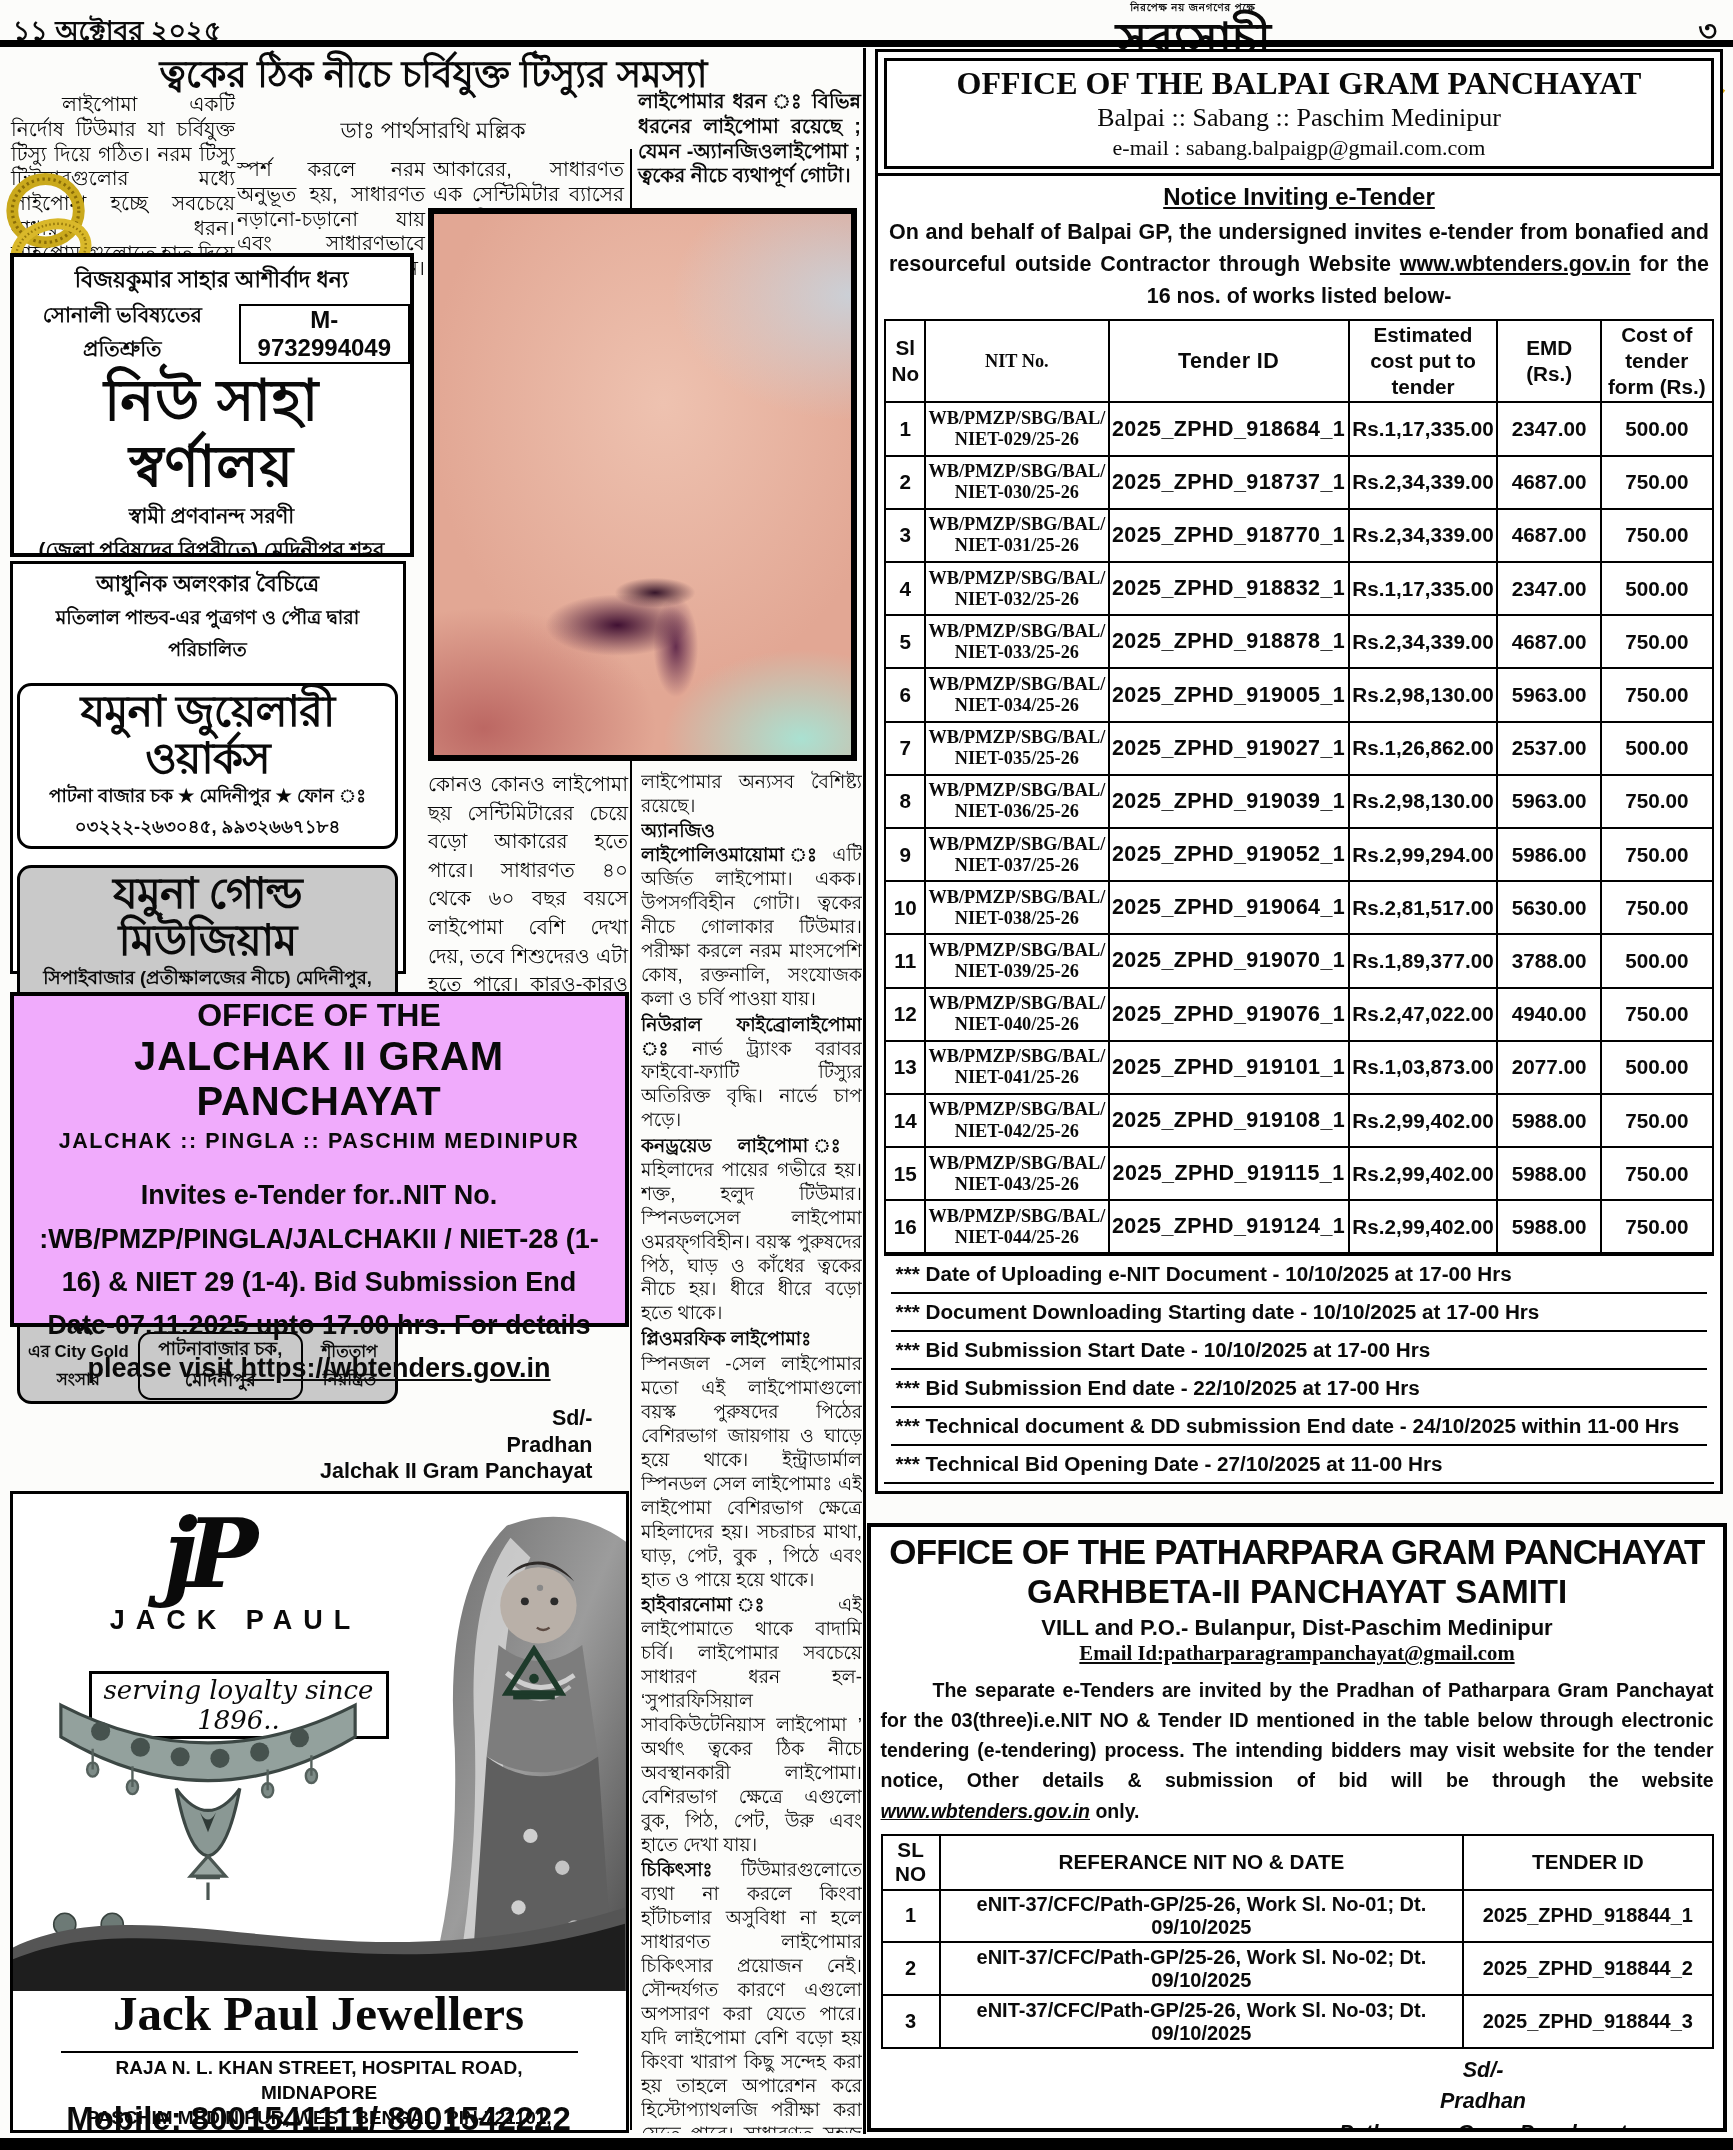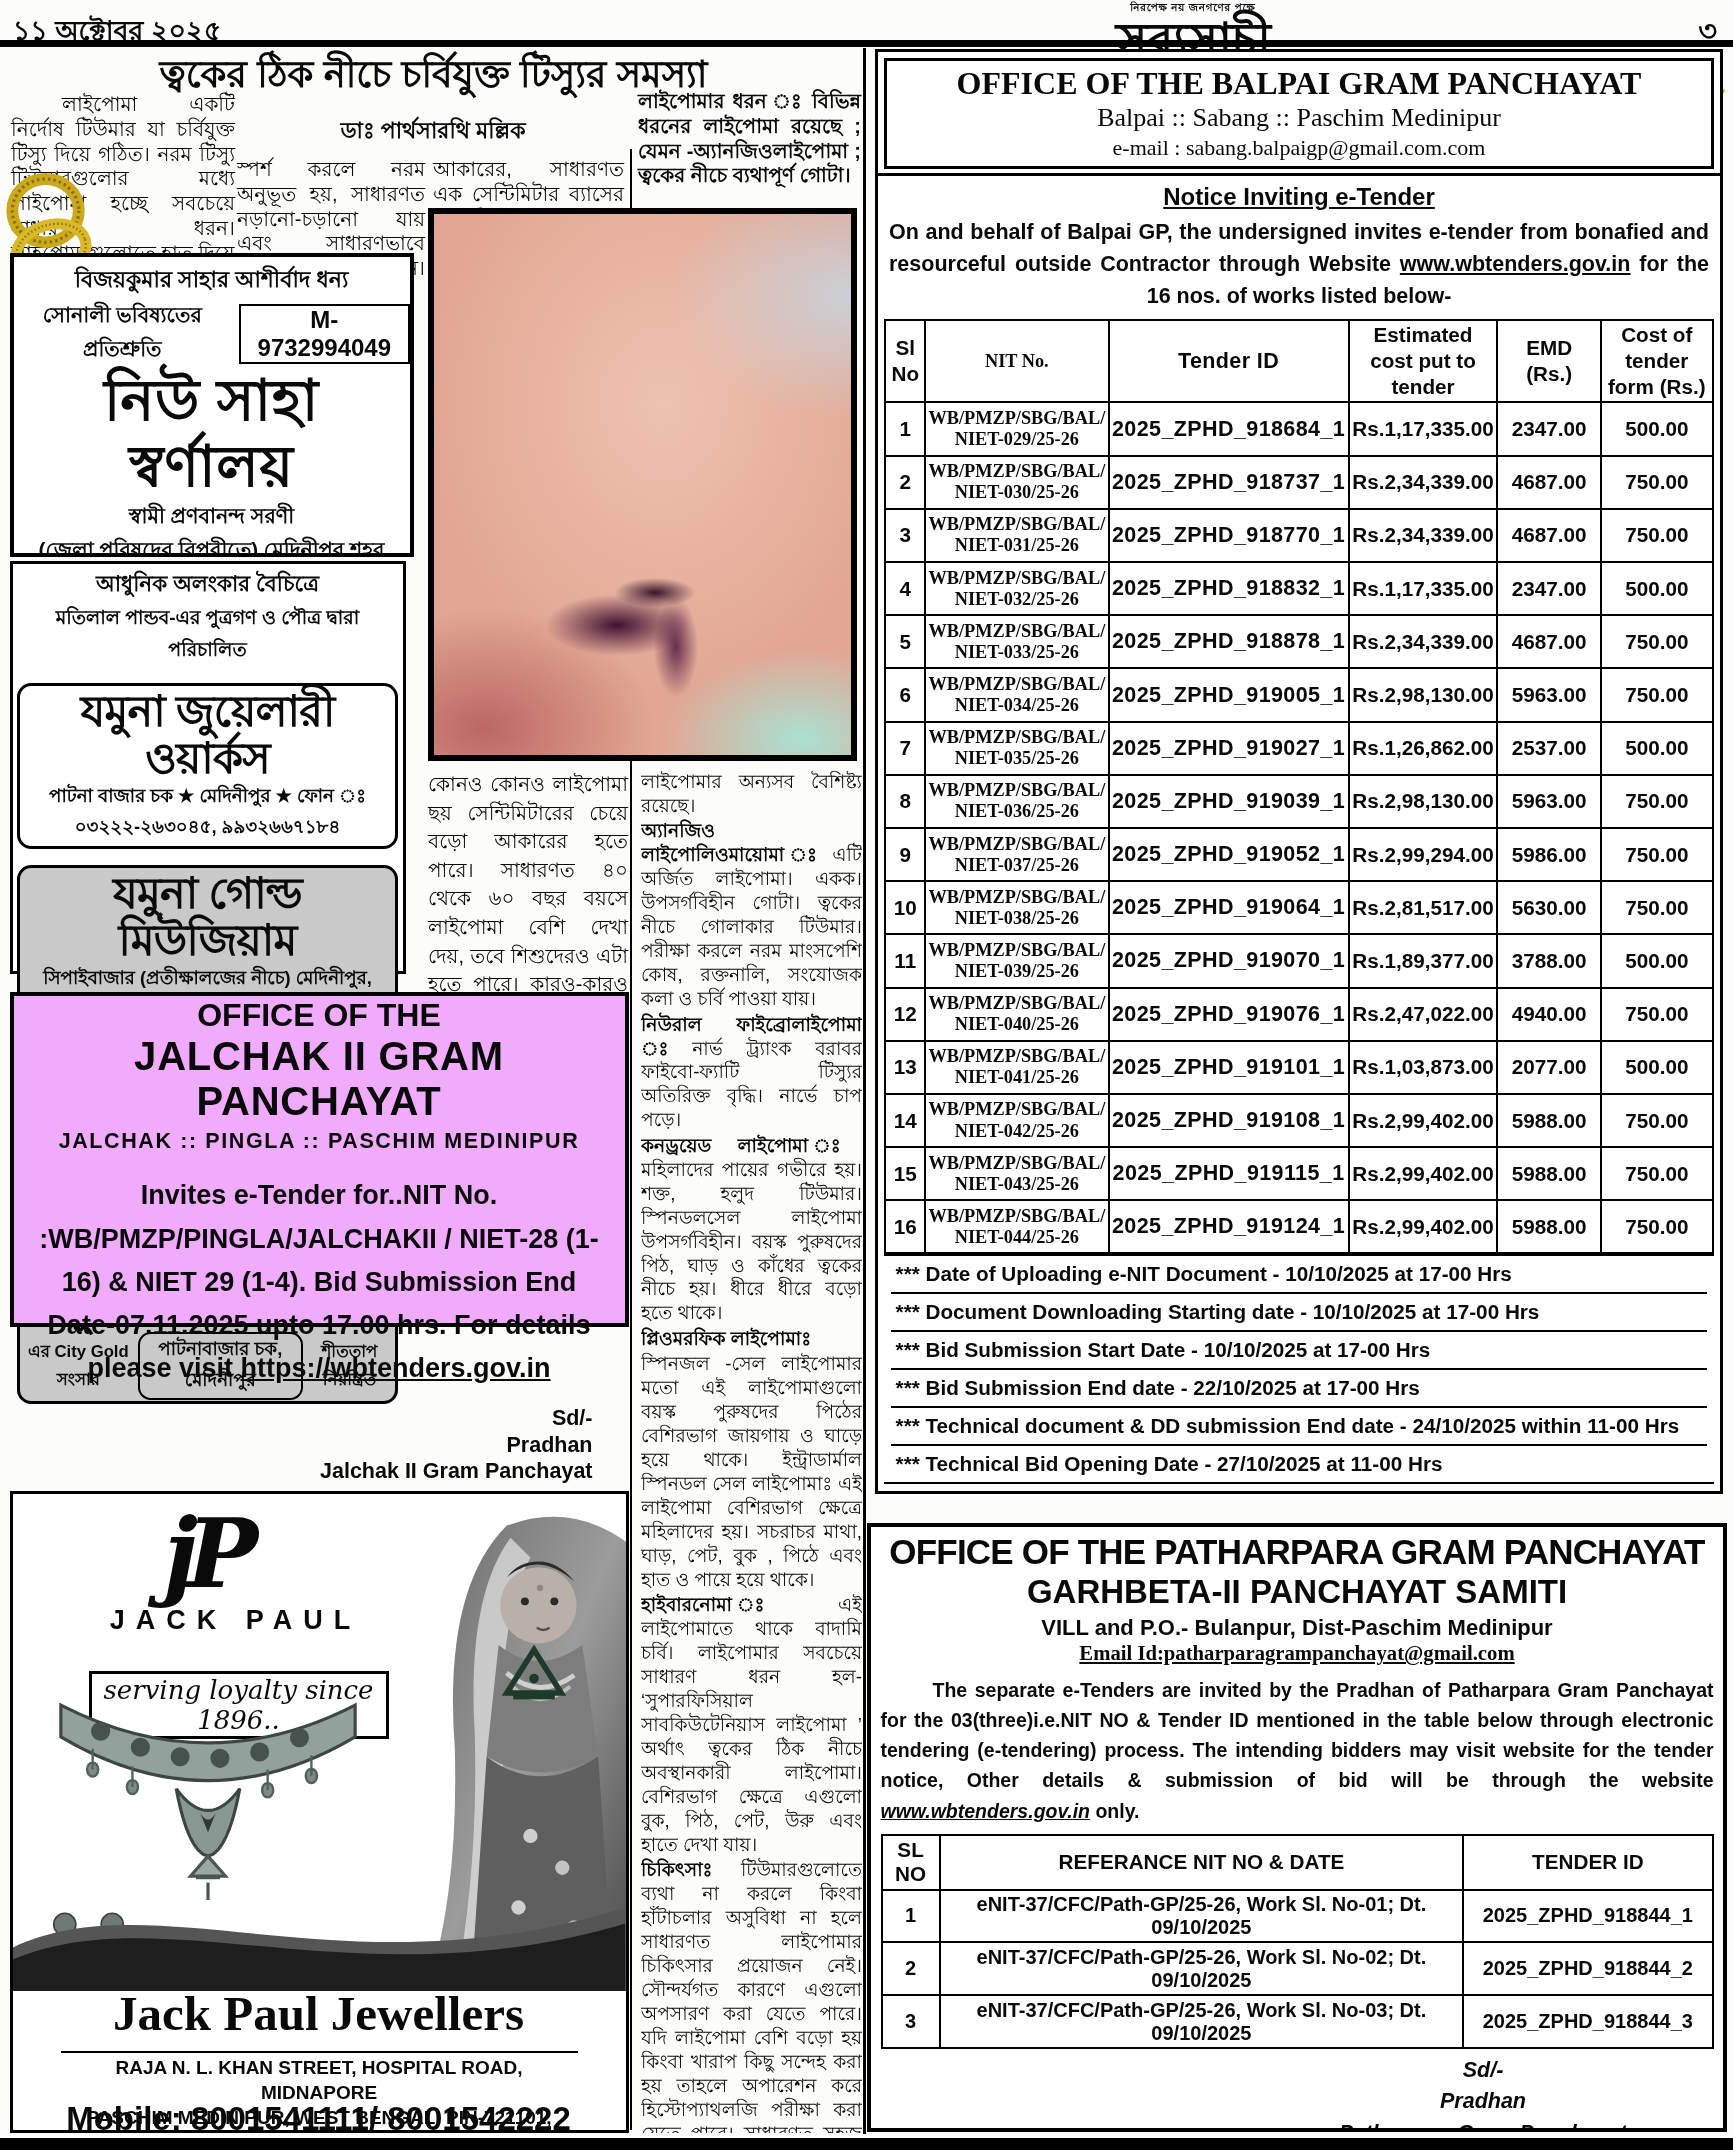--- a/index.html
+++ b/index.html
@@ -16,21 +16,21 @@
   .header-rule{left:0;top:40px;width:1733px;height:7.2px;background:#000;}
   
   .vrule-mid{left:630px;top:149px;width:2.4px;height:1981px;background:#000;}
   .vrule-half{left:863px;top:48px;width:3.2px;height:2086px;background:#000;}
   .bottom-bar{left:0;top:2138px;width:1733px;height:12.7px;background:#000;}
   
   .headline{left:16px;top:45px;width:835px;text-align:center;font-size:37px;font-weight:800;}
   .bn{text-align:justify;font-size:20px;line-height:1.24;}
   .col1{left:11px;top:92px;width:224px;}
   .col1 p{margin:0;text-indent:51px;}
-  .byline{left:239px;top:113px;width:388px;text-align:center;font-size:22px;font-weight:700;}
+  .byline{left:239px;top:113px;width:388px;text-align:center;font-size:22px;font-weight:400;}
   .col2{left:237px;top:157px;width:188px;}
   .col3{left:433px;top:157px;width:191px;}
   .col4{left:638px;top:89px;width:223px;font-weight:600;}
   .photo{left:428px;top:208px;width:417px;height:541px;border:6.4px solid #000;z-index:3;
     background:
       radial-gradient(ellipse 103px 44px at 44% 76%, rgba(55,8,45,.95), transparent 70%),
       radial-gradient(ellipse 56px 20.7px at 53% 70%, rgba(35,5,30,.9), transparent 72%),
       radial-gradient(ellipse 32px 72px at 58% 80%, rgba(70,15,60,.8), transparent 70%),
       radial-gradient(ellipse 239px 167px at 12% 95%, rgba(150,40,50,.5), transparent 72%),
       radial-gradient(ellipse 183px 119px at 88% 97%, rgba(160,235,220,.85), transparent 75%),
@@ -152,21 +152,21 @@
   <div class="abs bn col3">আকারের, সাধারণত এক সেন্টিমিটার ব্যাসের কম ; কিন্তু</div>
   <div class="abs bn col4">লাইপোমার ধরন ঃ বিভিন্ন ধরনের লাইপোমা রয়েছে ; যেমন -অ্যানজিওলাইপোমা ; ত্বকের নীচে ব্যথাপূর্ণ গোটা।</div>
   <div class="abs photo"></div>
   <div class="abs bn colA">কোনও কোনও লাইপোমা ছয় সেন্টিমিটারের চেয়ে বড়ো আকারের হতে পারে। সাধারণত ৪০ থেকে ৬০ বছর বয়সে লাইপোমা বেশি দেখা দেয়, তবে শিশুদেরও এটা হতে পারে। কারও-কারও মতে, লাইপোমা ক্যানসারে রূপান্তর ঘটাতে পারে।</div>
   <div class="abs colA-rule"></div>
   <div class="abs colB">
 
   <p><b></b><span>লাইপোমার অন্যসব বৈশিষ্ট্য রয়েছে।</span></p>
       <p><b>অ্যানজিও লাইপোলিওমায়োমা ঃ</b><span> এটি অর্জিত লাইপোমা। একক। উপসর্গবিহীন গোটা। ত্বকের নীচে গোলাকার টিউমার। পরীক্ষা করলে নরম মাংসপেশি কোষ, রক্তনালি, সংযোজক কলা ও চর্বি পাওয়া যায়।</span></p>
       <p><b>নিউরাল ফাইব্রোলাইপোমা ঃ</b><span> নার্ভ ট্র্যাংক বরাবর ফাইবো-ফ্যাটি টিস্যুর অতিরিক্ত বৃদ্ধি। নার্ভে চাপ পড়ে।</span></p>
-      <p><b>কনড্রয়েড লাইপোমা ঃ</b><span> মহিলাদের পায়ের গভীরে হয়। শক্ত, হলুদ টিউমার। স্পিনডলসেল লাইপোমা উপসর্গবিহীন। বয়স্ক পুরুষদের পিঠ, ঘাড় ও কাঁধের ত্বকের নীচে হয়। ধীরে ধীরে বড়ো হতে থাকে।</span></p>
+      <p><b>কনড্রয়েড লাইপোমা ঃ</b><span> মহিলাদের পায়ের গভীরে হয়। শক্ত, হলুদ টিউমার। স্পিনডলসেল লাইপোমা ওমরফ্গবিহীন। বয়স্ক পুরুষদের পিঠ, ঘাড় ও কাঁধের ত্বকের নীচে হয়। ধীরে ধীরে বড়ো হতে থাকে।</span></p>
       <p><b>প্লিওমরফিক লাইপোমাঃ</b><span></span></p>
       <p><b></b><span>স্পিনজল -সেল লাইপোমার মতো এই লাইপোমাগুলো বয়স্ক পুরুষদের পিঠের বেশিরভাগ জায়গায় ও ঘাড়ে হয়ে থাকে। ইন্ট্রাডার্মাল স্পিনডল সেল লাইপোমাঃ এই লাইপোমা বেশিরভাগ ক্ষেত্রে মহিলাদের হয়। সচরাচর মাথা, ঘাড়, পেট, বুক , পিঠে এবং হাত ও পায়ে হয়ে থাকে।</span></p>
       <p><b>হাইবারনোমা ঃ</b><span> এই লাইপোমাতে থাকে বাদামি চর্বি। লাইপোমার সবচেয়ে সাধারণ ধরন হল- ‘সুপারফিসিয়াল সাবকিউটেনিয়াস লাইপোমা ’ অর্থাৎ ত্বকের ঠিক নীচে অবস্থানকারী লাইপোমা। বেশিরভাগ ক্ষেত্রে এগুলো বুক, পিঠ, পেট, উরু এবং হাতে দেখা যায়।</span></p>
       <p><b>চিকিৎসাঃ</b><span> টিউমারগুলোতে ব্যথা না করলে কিংবা হাঁটাচলার অসুবিধা না হলে সাধারণত লাইপোমার চিকিৎসার প্রয়োজন নেই। সৌন্দর্যগত কারণে এগুলো অপসারণ করা যেতে পারে। যদি লাইপোমা বেশি বড়ো হয় কিংবা খারাপ কিছু সন্দেহ করা হয় তাহলে অপারেশন করে হিস্টোপ্যাথলজি পরীক্ষা করা যেতে পারে। সাধারণত সহজ অপারেশনের মাধ্যমে এসব লাইপোমা ফেলে দেওয়া হয়। ১-২ শতাংশের ক্ষেত্রে অপারেশনের পরেও আবার লাইপোমা দেখা দিতে পারে। তবে এক্ষেত্রে হোমিওপ্যাথি চিকিৎসায় সুফল পাওয়া যায়।</span></p>
     </div>
 
   <div class="abs saha">
     <div class="l1">বিজয়কুমার সাহার আশীর্বাদ ধন্য</div>
     <div class="row2">
       <span class="promise">সোনালী ভবিষ্যতের প্রতিশ্রুতি</span>

